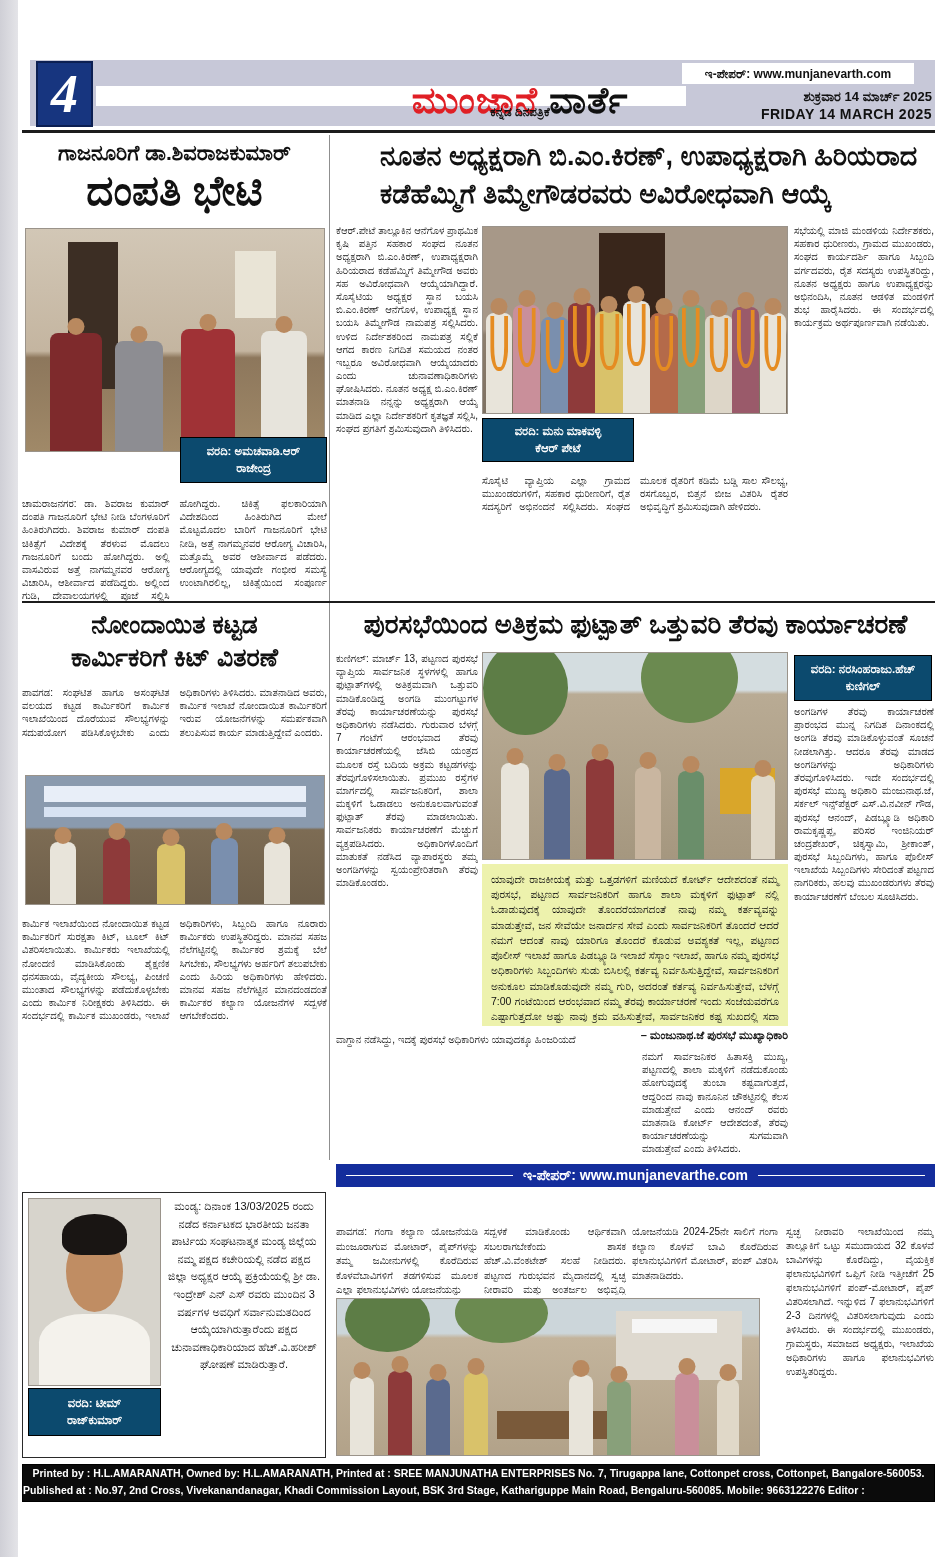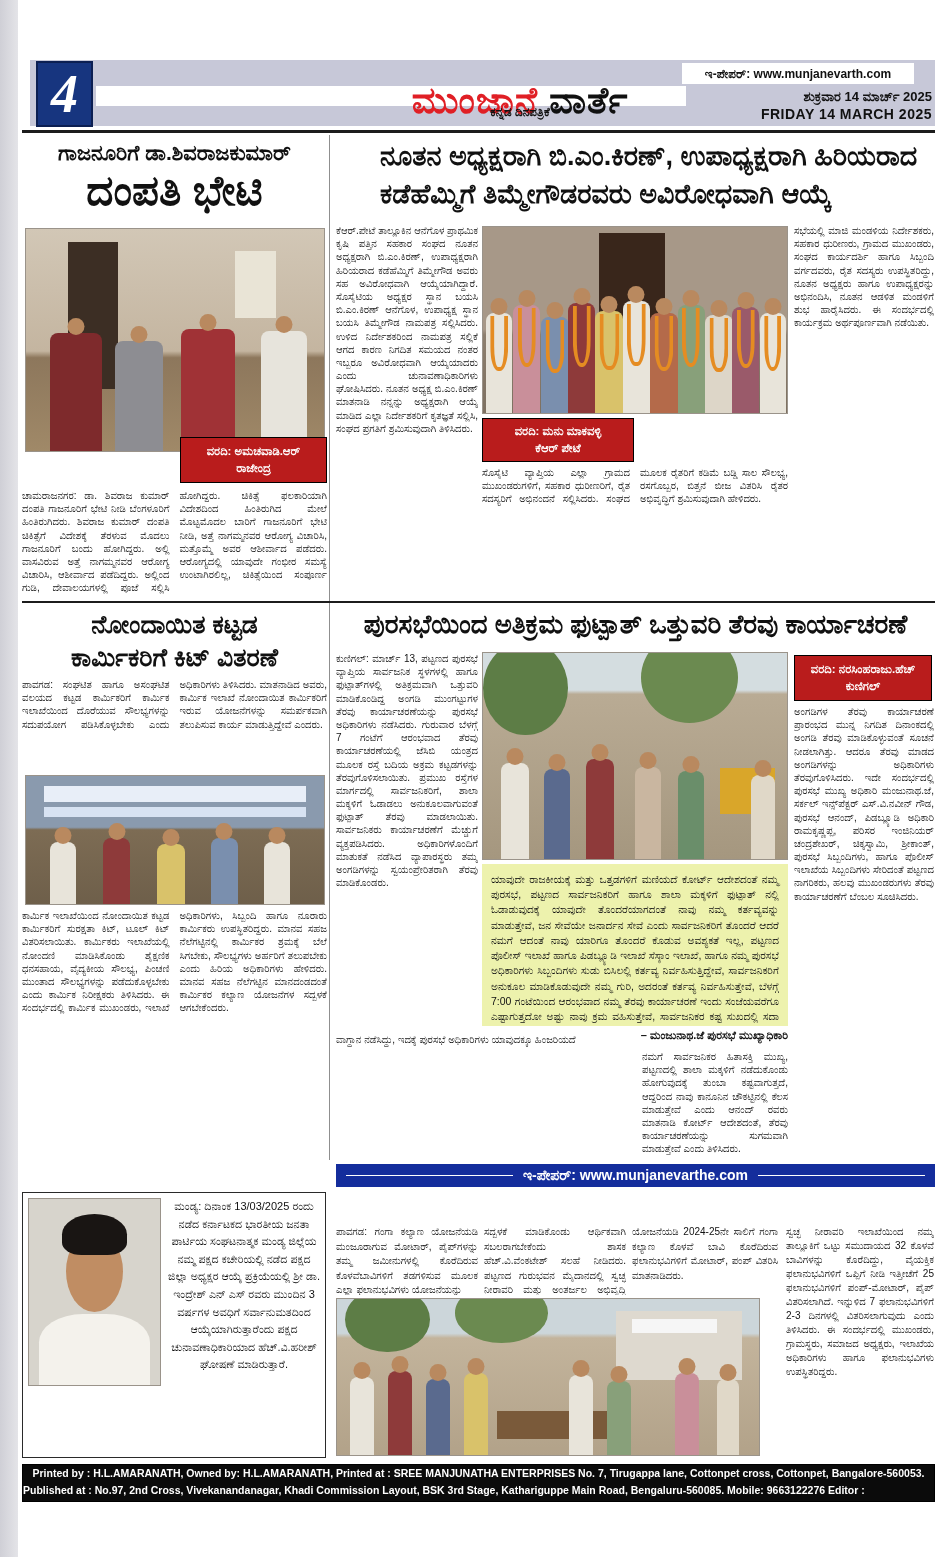--- a/index.html
+++ b/index.html
@@ -19,22 +19,22 @@
   .datekn{text-align:right;font-weight:bold;font-size:13px;}
   .dateen{text-align:right;font-weight:bold;font-size:14px;letter-spacing:.5px;}
   .rule-h{background:#1c1c1c;}
   .rule-v{background:#8f8f8f;}
   .kicker{text-align:center;font-weight:bold;font-size:21px;line-height:1.1;}
   .headline-xl{text-align:center;font-weight:bold;font-size:42px;line-height:1;}
   .headline-lg{font-weight:bold;font-size:27px;line-height:1.42;text-align:left;}
   .headline-md{text-align:center;font-weight:bold;font-size:25px;line-height:1.3;}
   .headline-ctr{text-align:center;font-weight:bold;font-size:26px;line-height:1.2;}
   .body-txt{font-size:10px;line-height:1.32;text-align:justify;}
-  .cols2{column-count:2;column-gap:10px;}
-  .byline{background:#b91c1c;color:#fff;display:flex;flex-direction:column;align-items:center;justify-content:center;
+  .cols2{column-count:2;column-gap:10px;margin-top:8px;}
+  .byline{background:#0c4a6e;color:#fff;display:flex;flex-direction:column;align-items:center;justify-content:center;
           font-weight:bold;font-size:11.5px;line-height:1.5;text-align:center;border:1px solid #000;}
   .photo{overflow:hidden;border:1px solid #9a938a;}
   .quote-yellow{background:#edf2ad;padding:8px 9px;font-size:10.5px;line-height:1.45;text-align:justify;}
   .quote-blue{background:#bfe5f0;padding:6px 8px;font-size:10.5px;line-height:1.4;text-align:justify;}
   .attrib{font-weight:bold;font-size:11px;text-align:right;}
   .banner{background:#142d9c;color:#fff;display:flex;align-items:center;font-weight:bold;font-size:14px;}
   .banner::before,.banner::after{content:"";flex:1;height:1px;background:#ffffff;margin:0 10px;}
   .bl-box{border:1.5px solid #2a2a2a;}
   .bl-text{font-size:11px;line-height:1.6;text-align:center;}
   .footer{background:#0b0b0b;color:#fff;display:flex;flex-direction:column;align-items:center;justify-content:space-between;
@@ -218,20 +218,24 @@
   <div class="abs banner" style="left:336px;top:1164px;width:599px;height:23px;">
     <span>ಇ-ಪೇಪರ್: www.munjanevarthe.com</span>
   </div>
 
   <div class="abs bl-box" style="left:22px;top:1192px;width:304px;height:266px;"></div>
   <div id="ph5" class="abs photo" style="left:28px;top:1198px;width:133px;height:188px;background:#d7d4cc;">
       <div class="prop" style="left: 8%; top: 62%; width: 84%; height: 38%; background: rgb(244, 242, 236); border-radius: 40% 40% 0px 0px;"></div>
       <div class="prop" style="left: 28%; top: 17%; width: 44%; height: 44%; background: rgb(192, 141, 99); border-radius: 50%;"></div>
       <div class="prop" style="left: 25%; top: 8%; width: 50%; height: 22%; background: rgb(25, 21, 19); border-radius: 50% 50% 30% 30%;"></div>
     </div>
+  <div class="abs byline" style="left:28px;top:1388px;width:133px;height:48px;">
+    <span>ವರದಿ: ಟೀಮ್</span>
+    <span>ರಾಜ್‌ಕುಮಾರ್</span>
+  </div>
   <div class="abs bl-text" style="left:168px;top:1198px;width:152px;height:254px;overflow:hidden;">ಮಂಡ್ಯ: ದಿನಾಂಕ 13/03/2025 ರಂದು ನಡೆದ ಕರ್ನಾಟಕದ ಭಾರತೀಯ ಜನತಾ ಪಾರ್ಟಿಯ ಸಂಘಟನಾತ್ಮಕ ಮಂಡ್ಯ ಜಿಲ್ಲೆಯ ನಮ್ಮ ಪಕ್ಷದ ಕಚೇರಿಯಲ್ಲಿ ನಡೆದ ಪಕ್ಷದ ಜಿಲ್ಲಾ ಅಧ್ಯಕ್ಷರ ಆಯ್ಕೆ ಪ್ರಕ್ರಿಯೆಯಲ್ಲಿ ಶ್ರೀ ಡಾ. ಇಂದ್ರೇಶ್ ಎನ್ ಎಸ್ ರವರು ಮುಂದಿನ 3 ವರ್ಷಗಳ ಅವಧಿಗೆ ಸರ್ವಾನುಮತದಿಂದ ಆಯ್ಕೆಯಾಗಿರುತ್ತಾರೆಂದು ಪಕ್ಷದ ಚುನಾವಣಾಧಿಕಾರಿಯಾದ ಹೆಚ್.ವಿ.ಹರೀಶ್ ಘೋಷಣೆ ಮಾಡಿರುತ್ತಾರೆ.</div>
 
   <div class="abs body-txt" style="left:336px;top:1225px;width:142px;height:70px;overflow:hidden;line-height:1.45;">ಪಾವಗಡ: ಗಂಗಾ ಕಲ್ಯಾಣ ಯೋಜನೆಯಡಿ ಮಂಜೂರಾಗುವ ಮೋಟಾರ್, ಪೈಪ್‌ಗಳನ್ನು ತಮ್ಮ ಜಮೀನುಗಳಲ್ಲಿ ಕೊರೆದಿರುವ ಕೊಳವೆಬಾವಿಗಳಿಗೆ ತಡಗಳಿಸುವ ಮೂಲಕ ಎಲ್ಲಾ ಫಲಾನುಭವಿಗಳು ಯೋಜನೆಯನ್ನು</div>
   <div class="abs body-txt" style="left:484px;top:1225px;width:142px;height:70px;overflow:hidden;line-height:1.45;">ಸದ್ಬಳಕೆ ಮಾಡಿಕೊಂಡು ಆರ್ಥಿಕವಾಗಿ ಸಬಲರಾಗಬೇಕೆಂದು ಶಾಸಕ ಹೆಚ್.ವಿ.ವೆಂಕಟೇಶ್ ಸಲಹೆ ನೀಡಿದರು. ಪಟ್ಟಣದ ಗುರುಭವನ ಮೈದಾನದಲ್ಲಿ ಸ್ವಚ್ಛ ನೀರಾವರಿ ಮತ್ತು ಅಂತರ್ಜಲ ಅಭಿವೃದ್ಧಿ ಇಲಾಖೆಯು SCSP/TSಗಳ</div>
   <div class="abs body-txt" style="left:632px;top:1225px;width:146px;height:70px;overflow:hidden;line-height:1.45;">ಯೋಜನೆಯಡಿ 2024-25ನೇ ಸಾಲಿಗೆ ಗಂಗಾ ಕಲ್ಯಾಣ ಕೊಳವೆ ಬಾವಿ ಕೊರೆದಿರುವ ಫಲಾನುಭವಿಗಳಿಗೆ ಮೋಟಾರ್, ಪಂಪ್ ವಿತರಿಸಿ ಮಾತನಾಡಿದರು.</div>
   <div id="ph6" class="abs photo" style="left:336px;top:1298px;width:424px;height:158px;background:linear-gradient(#ccd6da 0%,#ccd6da 22%,#c3b49c 25%,#b2a289 100%);">
       <div class="prop" style="left: 2%; top: -8%; width: 20%; height: 42%; background: rgb(93, 125, 70); border-radius: 50%;"></div>
       <div class="prop" style="left: 28%; top: -10%; width: 22%; height: 38%; background: rgb(107, 138, 80); border-radius: 50%;"></div>
       <div class="prop" style="left: 66%; top: 8%; width: 30%; height: 44%; background: rgb(222, 217, 207); border-radius: 0px;"></div>
       <div class="prop" style="left: 70%; top: 13%; width: 20%; height: 9%; background: rgb(246, 246, 246); border-radius: 0px;"></div>

